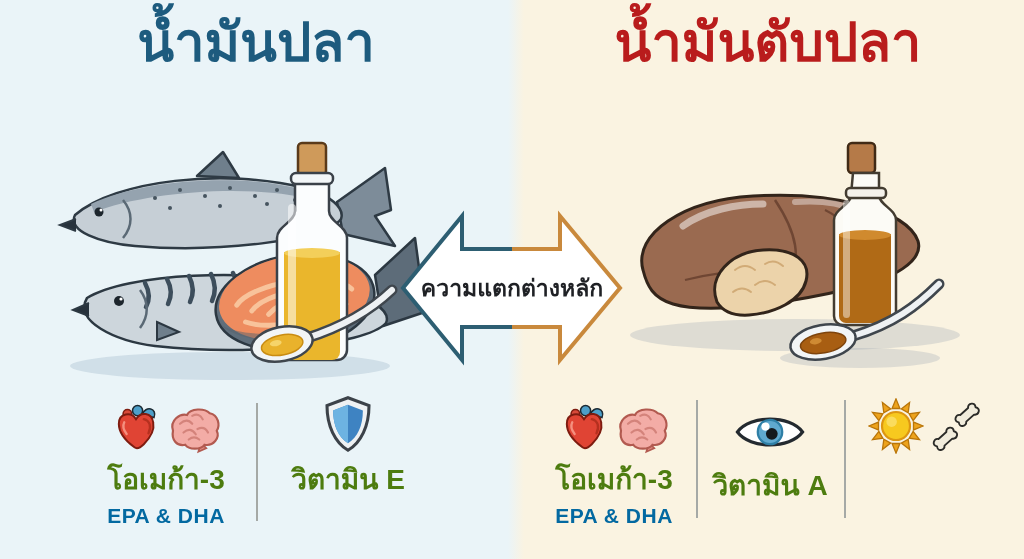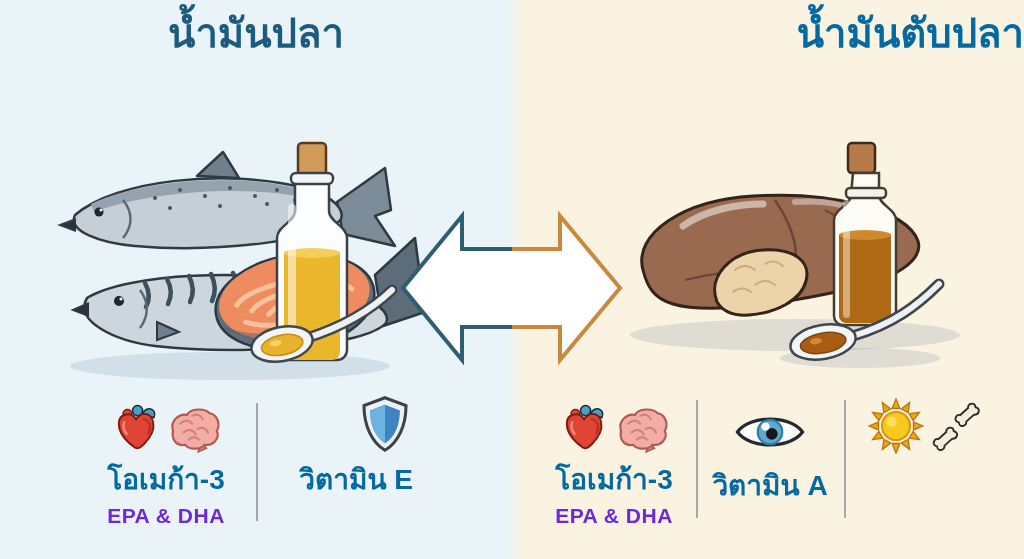--- a/index.html
+++ b/index.html
@@ -3,31 +3,31 @@
 <meta charset="utf-8">
 <style>
   html,body{margin:0;padding:0;background:#ffffff;}
   .canvas{position:relative;width:1024px;height:559px;overflow:hidden;
           font-family:"Liberation Sans","DejaVu Sans",sans-serif;}
   .bg-left{position:absolute;left:0;top:0;width:516px;height:559px;background:#eaf4f8;}
   .bg-right{position:absolute;left:516px;top:0;width:508px;height:559px;background:#faf3e1;}
   .bg-seam{position:absolute;left:508px;top:0;width:16px;height:559px;
            background:linear-gradient(90deg,#eaf4f8,#faf3e1);}
   .title{position:absolute;top:6px;width:512px;text-align:center;
-         font-weight:bold;font-size:40px;line-height:1.35;}
+         font-weight:bold;font-size:54px;line-height:1.35;}
   .title-left{left:0;color:#1d5b7e;}
-  .title-right{left:512px;color:#0369a1;text-align:right;}
+  .title-right{left:512px;color:#b91c1c;}
   .illus{position:absolute;}
   .arrow-wrap{position:absolute;left:395px;top:205px;width:234px;height:170px;}
   .arrow-label{position:absolute;left:395px;top:270px;width:234px;text-align:center;
                font-size:23px;font-weight:bold;color:#1f2125;}
   .benefit{position:absolute;display:flex;flex-direction:column;align-items:center;gap:3px;}
   .icons-row{display:flex;align-items:flex-end;justify-content:center;gap:5px;height:60px;}
-  .benefit-label{font-size:28px;font-weight:bold;color:#0369a1;white-space:nowrap;}
-  .benefit-sub{font-size:21px;font-weight:bold;color:#6d28d9;letter-spacing:.5px;white-space:nowrap;}
+  .benefit-label{font-size:28px;font-weight:bold;color:#4d7c0f;white-space:nowrap;}
+  .benefit-sub{font-size:21px;font-weight:bold;color:#0369a1;letter-spacing:.5px;white-space:nowrap;}
   .vdivider{position:absolute;width:2px;background:#a5a9a6;}
 </style>
 </head>
 <body>
 
 <div class="canvas">
   <div class="bg-left"></div>
   <div class="bg-right"></div>
   <div class="bg-seam"></div>
 
@@ -161,20 +161,21 @@
           <rect x="0" y="0" width="117" height="170"></rect>
         </clipPath>
       <clipPath id="clipR">
           <rect x="117" y="0" width="117" height="170"></rect>
         </clipPath>
     </defs>
     <path d="M8,83 L67,11 L67,44 L165,44 L165,11 L225,83 L165,155 L165,122 L67,122 L67,155 Z" fill="#ffffff"></path>
     <path d="M8,83 L67,11 L67,44 L165,44 L165,11 L225,83 L165,155 L165,122 L67,122 L67,155 Z" fill="none" stroke="#2d5e72" stroke-width="4" stroke-linejoin="miter" clip-path="url(#clipL)"></path>
     <path d="M8,83 L67,11 L67,44 L165,44 L165,11 L225,83 L165,155 L165,122 L67,122 L67,155 Z" fill="none" stroke="#c9893c" stroke-width="4" stroke-linejoin="miter" clip-path="url(#clipR)"></path>
   </svg>
+  <div class="arrow-label">ความแตกต่างหลัก</div>
 
   <div class="benefit" style="left:90px;top:394px;width:152px;">
     <div class="icons-row">
       <svg width="50" height="54" viewBox="0 0 64 64">
         <path d="M40,16 C44,4 60,8 55,20 Z" fill="#4d9fc9" stroke="#1d2a33" stroke-width="2"></path>
         <circle cx="21" cy="15" r="5.5" fill="#d84a3a" stroke="#7e1c10" stroke-width="2"></circle>
         <circle cx="34" cy="11" r="6.5" fill="#4d9fc9" stroke="#1d2a33" stroke-width="2"></circle>
         <path d="M32,22 C26,12 10,14 10,28 C10,42 22,52 30,58 C34,61 38,58 42,54 C50,46 56,36 54,26 C52,13 38,12 32,22 Z" fill="#e04434" stroke="#7e1c10" stroke-width="2.5"></path>
         <path d="M42,22 C50,24 52,32 48,40" fill="none" stroke="#b5301f" stroke-width="3" stroke-linecap="round"></path>
         <path d="M17,26 C15,30 16,36 20,41" fill="none" stroke="#f4907f" stroke-width="3" stroke-linecap="round"></path>
@@ -190,21 +191,21 @@
           <path d="M26,40 q6,-5 12,0"></path>
         </g>
       </svg>
     </div>
     <div class="benefit-label">โอเมก้า-3</div>
     <div class="benefit-sub">EPA &amp; DHA</div>
   </div>
 
   <div class="vdivider" style="left:256px;top:403px;height:118px;"></div>
 
-  <div class="benefit" style="left:283px;top:394px;width:130px;align-items:flex-end;">
+  <div class="benefit" style="left:283px;top:394px;width:130px;">
     <div class="icons-row">
       <svg width="56" height="60" viewBox="0 0 64 68">
         <path d="M32,4 L56,13 C56,36 47,55 32,64 C17,55 8,36 8,13 Z" fill="#eef1f3" stroke="#3c4249" stroke-width="3.5"></path>
         <path d="M32,12 L49,18.5 C49,36 43,49 32,56 C21,49 15,36 15,18.5 Z" fill="#3e83c2"></path>
         <path d="M32,12 L32,56 C21,49 15,36 15,18.5 Z" fill="#6db3e2"></path>
       </svg>
     </div>
     <div class="benefit-label">วิตามิน E</div>
   </div>
 

